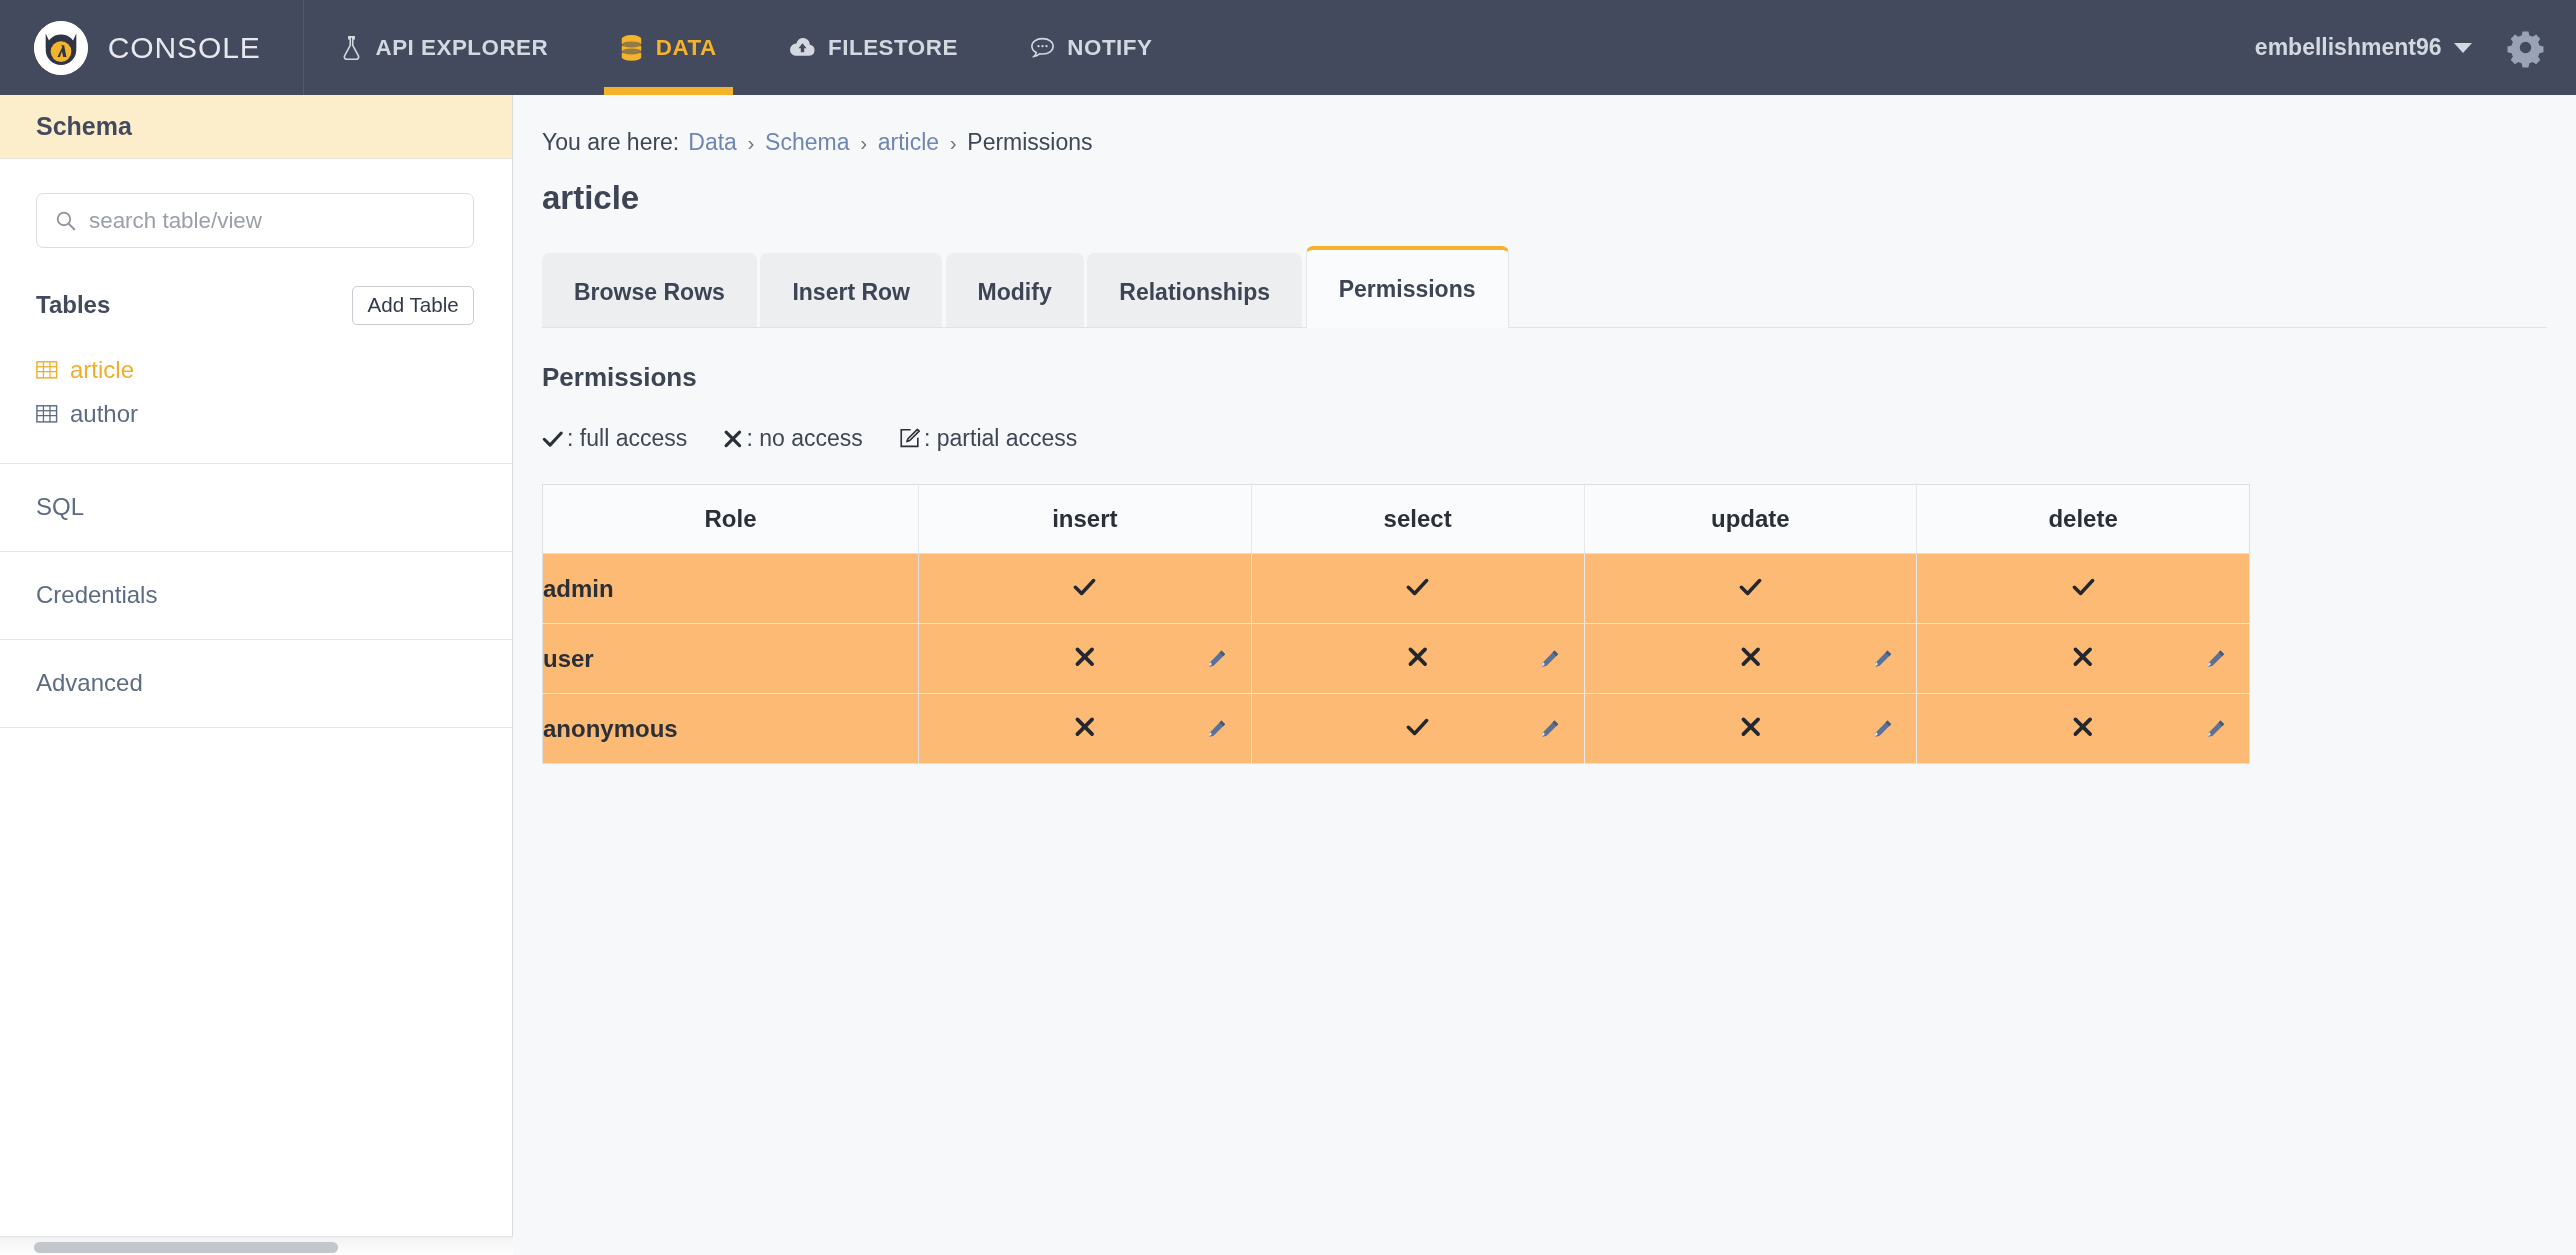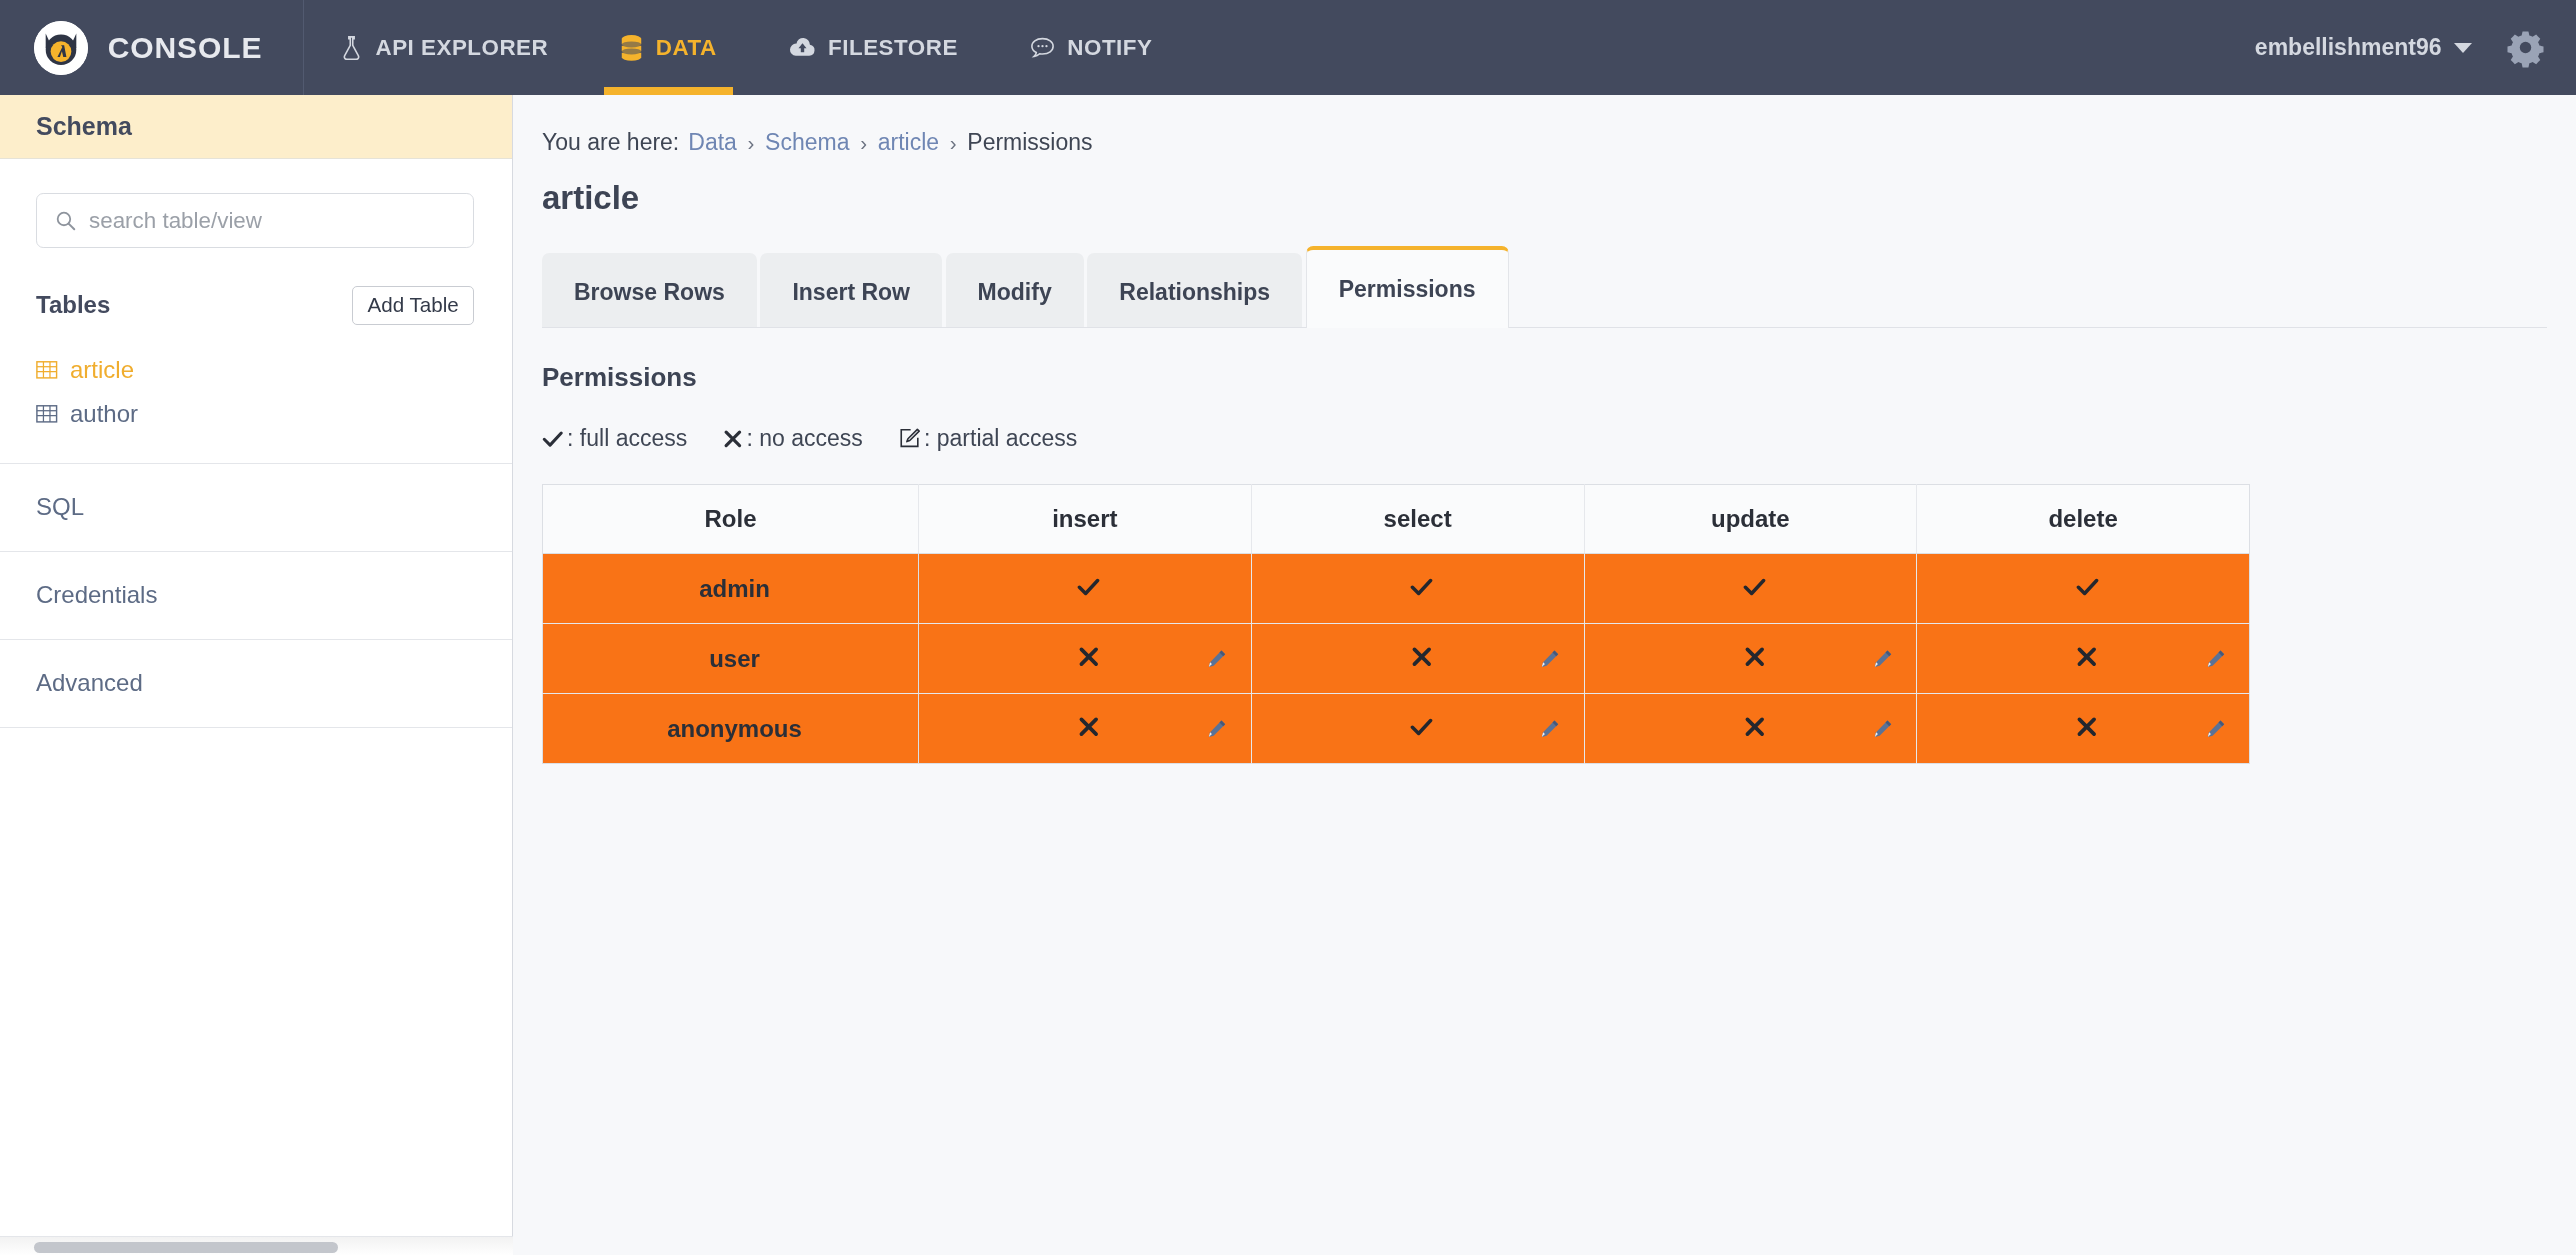--- a/index.html
+++ b/index.html
@@ -29,21 +29,21 @@
     width: 54px; height: 54px; border-radius: 50%;
     background: #ffffff;
     position: relative;
     flex: 0 0 auto;
     overflow: hidden;
   }
   .logo-circle svg { position: absolute; left: 0; top: 0; }
   .brand-name {
     color: #e7e9ee;
     font-size: 30px;
-    font-weight: bold;
+    font-weight: normal;
     letter-spacing: 0.9px;
     margin-left: 19.7px;
   }
   .navitems { display: flex; align-items: center; height: 95px; }
   .navitem {
     display: flex; align-items: center;
     height: 95px;
     padding: 0 36px;
     color: #d4d8e0;
     font-size: 22.4px;
@@ -255,24 +255,23 @@
     border-right: 0.9px solid #e6e8ec;
     border-bottom: 1.8px solid #dcdfe4;
     text-align: center;
     background: #fafbfc;
   }
   .perm-table th:last-child { border-right: none; }
   .perm-table td {
     height: 70px;
     border-right: 0.9px solid #e6e8ec;
     border-bottom: 0.9px solid #e6e8ec;
-    text-align: center;
-    position: relative;
-    background: #f97316;
-    padding-left: 8px;
+    text-align: left;
+    position: relative;
+    background: #fdba74;
   }
   .perm-table td:last-child { border-right: none; }
   .perm-table tr:last-child td { border-bottom: none; }
   .role-cell {
     font-size: 24px; font-weight: bold; color: #2b2f38;
     border-right: 1.8px solid #dcdfe4 !important;
   }
   .mark {
     font-size: 27px; color: #24272e; line-height: 1;
     display: inline-block;

